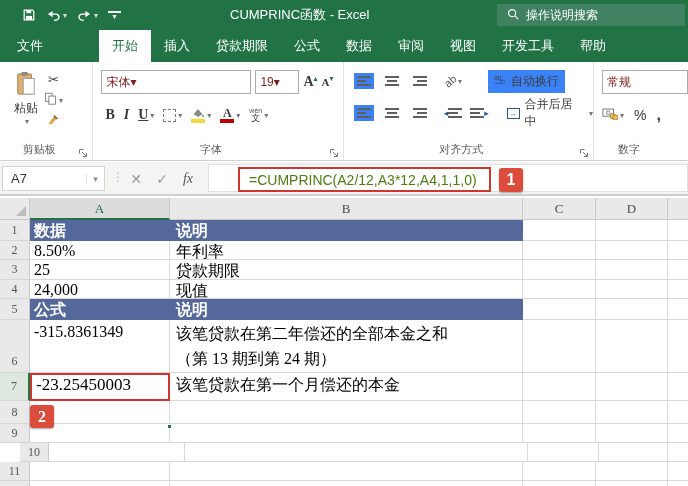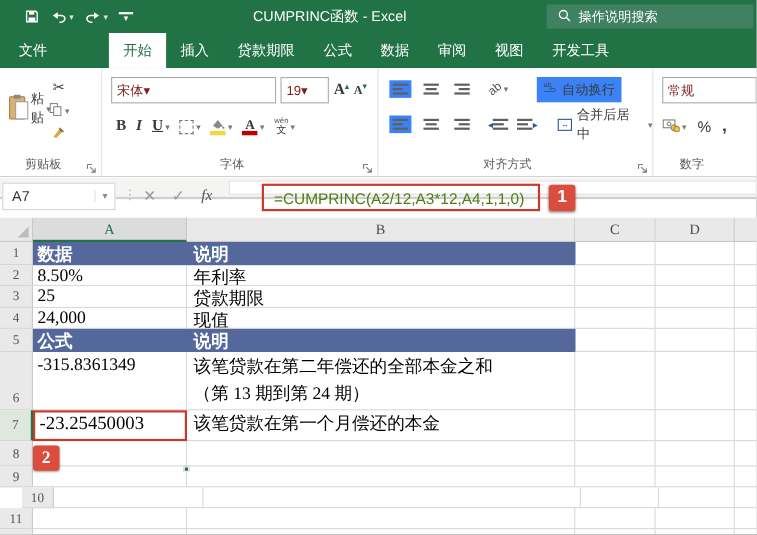--- a/index.html
+++ b/index.html
@@ -36,21 +36,21 @@
   .combo { background:#fff; border:1px solid #ababab; display:flex; align-items:center; justify-content:flex-start; padding:0 4px; font-size:12px; color:#7f1d1d; }
   .bars { display:inline-flex; flex-direction:column; gap:2px; width:14px; }
   .bars i { display:block; height:2px; background:#5f5f5f; }
   .al-left i:nth-child(2){ width:70%; } .al-left i:nth-child(1),.al-left i:nth-child(3){ width:100%; }
   .al-center i { margin:0 auto; } .al-center i:nth-child(2){ width:70%; } .al-center i:nth-child(1),.al-center i:nth-child(3){ width:100%; }
   .al-right i { margin-left:auto; } .al-right i:nth-child(2){ width:70%; } .al-right i:nth-child(1),.al-right i:nth-child(3){ width:100%; }
   .fontbtn { font-family:"Liberation Serif",serif; font-weight:bold; font-size:14px; }
   .colorbar { display:block; height:4px; width:14px; margin-top:1px; }
   .stack { display:inline-flex; flex-direction:column; align-items:center; line-height:1; }
   
-  .fbar { position:absolute; top:162px; left:0; right:0; height:19px; background:#f4f4f3; border-bottom:2px solid #cfcfcf; }
+  .fbar { position:absolute; top:162px; left:0; right:0; height:34px; background:#f4f4f3; border-bottom:2px solid #cfcfcf; }
   .namebox { position:absolute; left:2px; top:4px; width:103px; height:25px; background:#fff; border:1px solid #d4d4d4; display:flex; align-items:center; }
   .namebox .nm { flex:1; padding-left:8px; font-size:13px; color:#333; }
   .namebox .car { width:18px; text-align:center; color:#888; font-size:9px; border-left:1px solid #e4e4e4; }
   .fbar-dots { position:absolute; left:112px; top:8px; color:#b9b9b9; font-size:12px; letter-spacing:0; }
   .fbtn { position:absolute; top:4px; width:24px; height:25px; display:flex; align-items:center; justify-content:center; color:#9a9a9a; font-size:14px; }
   .fxfield { position:absolute; left:208px; top:2px; right:0; bottom:2px; background:#fff; border:1px solid #e0e0e0; }
   .red-frame { position:absolute; left:29px; top:2px; width:253px; height:25px; border:2px solid #ce382c; display:flex; align-items:center; padding-left:9px; font-size:14px; color:#4d7c0f; white-space:nowrap; }
   .badge { background:#dc4c3d; color:#fff; font-size:16px; font-weight:bold; display:flex; align-items:center; justify-content:center; border-radius:3px; box-shadow:0 1px 2px rgba(0,0,0,.35); }
   .badge1 { position:absolute; left:290px; top:3px; width:24px; height:24px; }
   
@@ -125,27 +125,28 @@
   <div class="tabrow">
     <span class="tab">文件</span>
     <span class="tab active">开始</span>
     <span class="tab">插入</span>
     <span class="tab">贷款期限</span>
     <span class="tab">公式</span>
     <span class="tab">数据</span>
     <span class="tab">审阅</span>
     <span class="tab">视图</span>
     <span class="tab">开发工具</span>
+    <span class="tab">帮助</span>
   </div>
 
   <div class="ribbon">
 
     <div class="rgroup" style="width:93px;">
       <div style="display:flex; padding-left:8px;">
-        <div class="rbtn" style="width:36px;">
+        <div class="rbtn" style="flex-direction:column; width:36px;">
           <span>
             <svg width="22" height="26" viewBox="0 0 24 28">
                 <rect x="3" y="3" width="15" height="22" rx="1" fill="#deb072" stroke="#9b7b44"></rect>
                 <rect x="7" y="1" width="7" height="4" rx="1" fill="#8a8a8a"></rect>
                 <rect x="9" y="8" width="12" height="17" fill="#fff" stroke="#9a9a9a"></rect>
               </svg>
           </span>
           <span style="font-size:12px;">粘贴</span>
           <span class="car">▾</span>
         </div>

